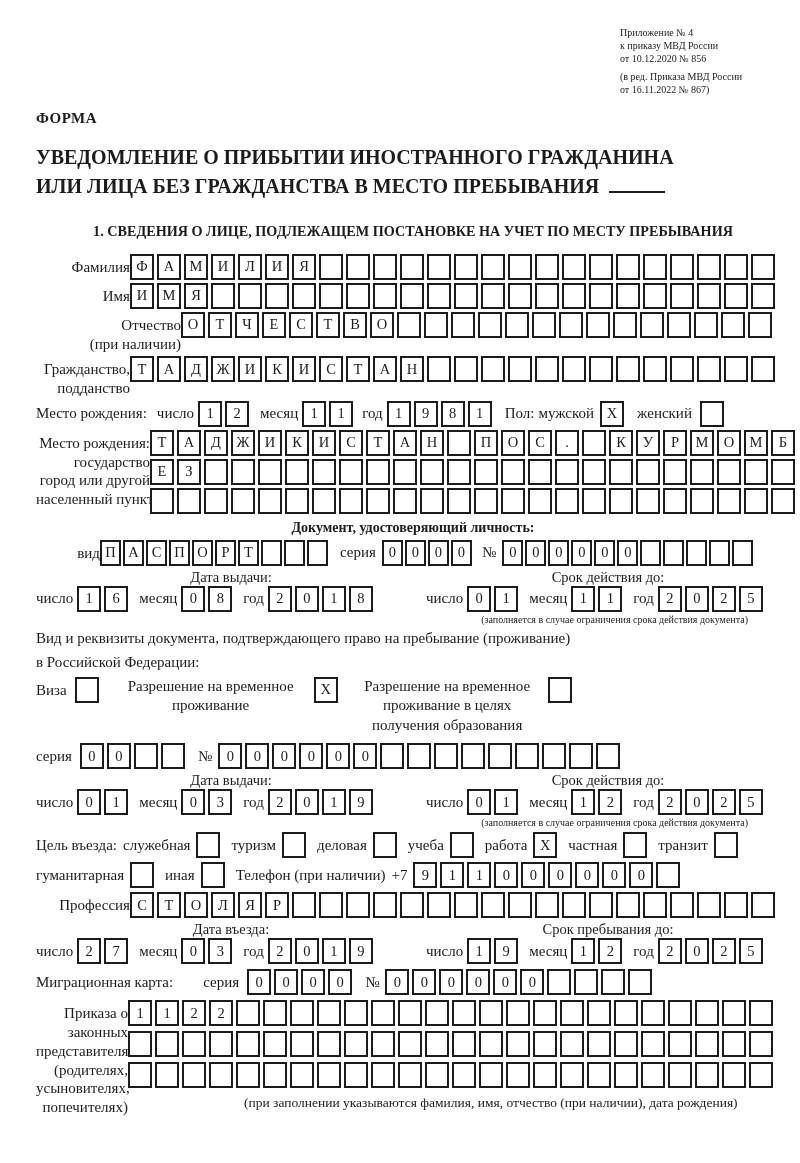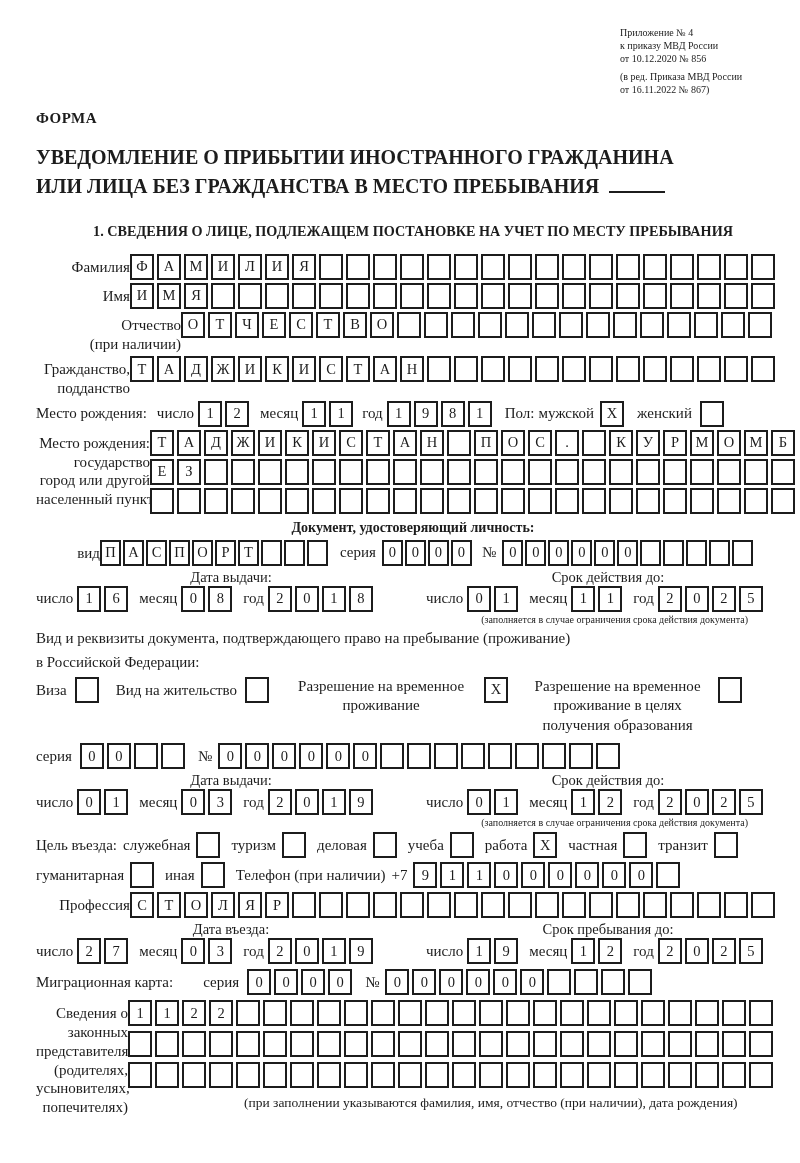--- a/index.html
+++ b/index.html
@@ -423,26 +423,20 @@
   <div class="intro">Вид и реквизиты документа, подтверждающего право на пребывание (проживание)</div>
   <div class="intro">в Российской Федерации:</div>
 
   <div class="options-row">
     <span class="opt">
       <span class="opt-lbl">Виза</span>
       <span class="cells">
           <span class="cell"></span>
         </span>
     </span>
-    <span class="opt">
-      <span class="opt-lbl">Вид на жительство</span>
-      <span class="cells">
-          <span class="cell"></span>
-        </span>
-    </span>
     <span class="opt opt-wide opt-w190">
       <span class="opt-lbl">Разрешение на временное проживание</span>
       <span class="cells">
           <span class="cell">X</span>
         </span>
     </span>
     <span class="opt opt-wide opt-w185">
       <span class="opt-lbl">Разрешение на временное проживание в целях получения образования</span>
       <span class="cells">
           <span class="cell"></span>
@@ -675,21 +669,21 @@
         <span class="cell">0</span>
         <span class="cell"></span>
         <span class="cell"></span>
         <span class="cell"></span>
         <span class="cell"></span>
       </span>
   </div>
 
   <div class="frow legal">
     <span class="flabel w92">
-      <div>Сведения о</div>
+      <div>Приказа о</div>
       <div>законных</div>
       <div>представителях</div>
       <div>(родителях,</div>
       <div>усыновителях,</div>
       <div>попечителях)</div>
     </span>
     <span class="stack">
       <span class="cells" style="margin-bottom:5px;">
           <span class="cell">1</span>
           <span class="cell">1</span>

